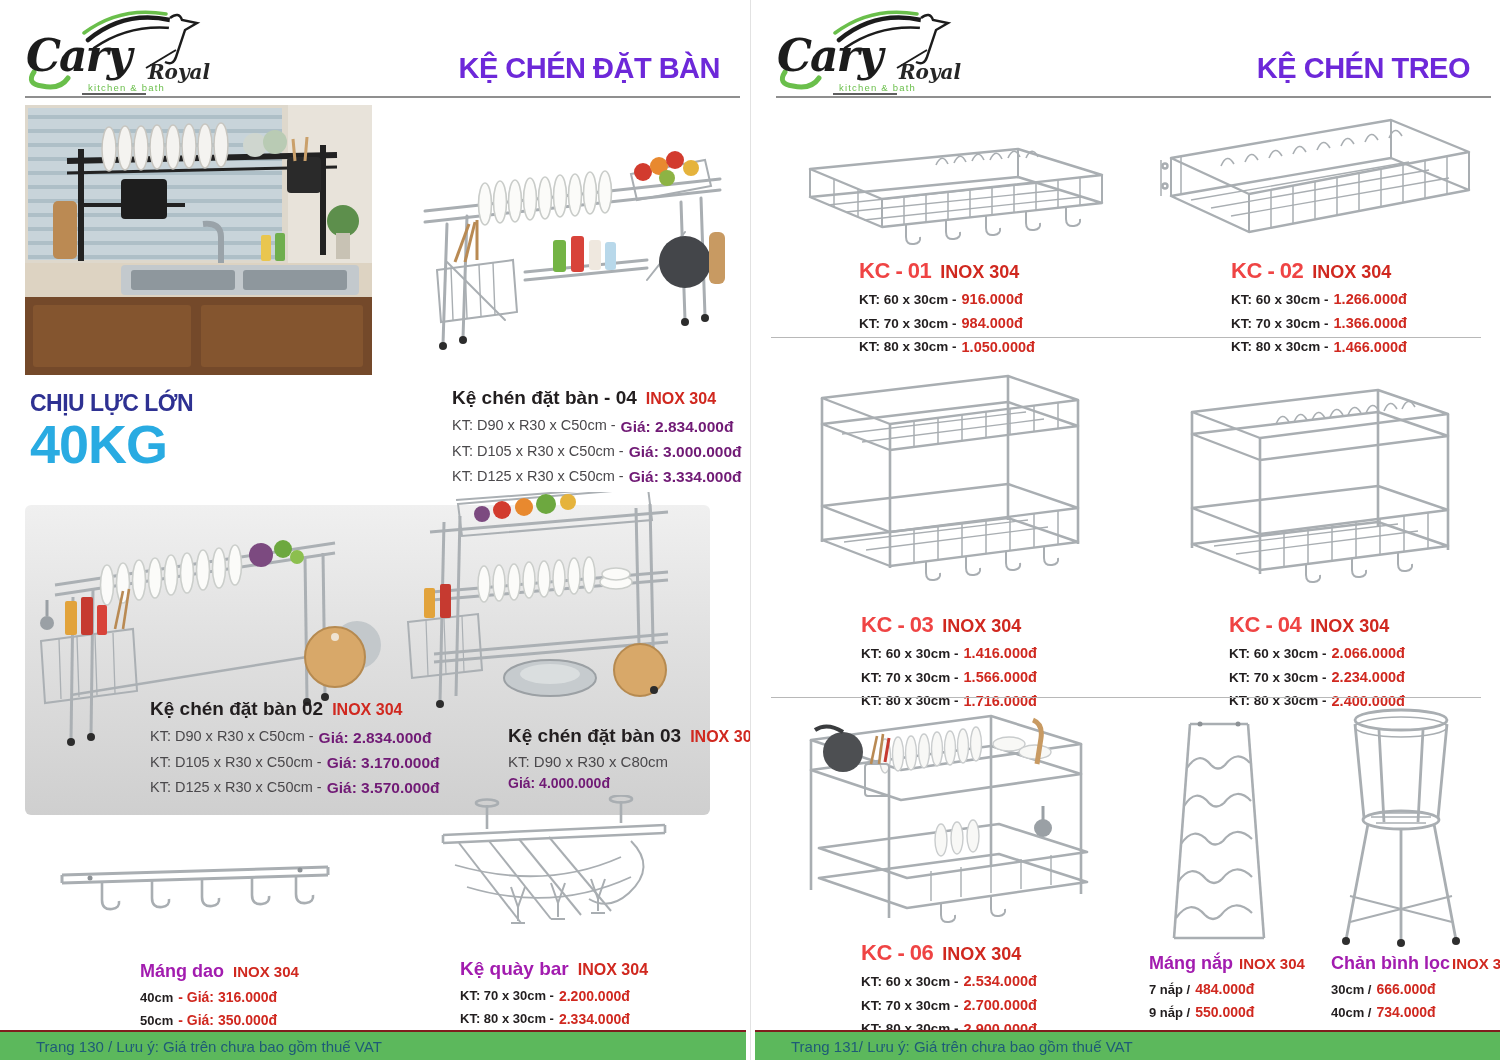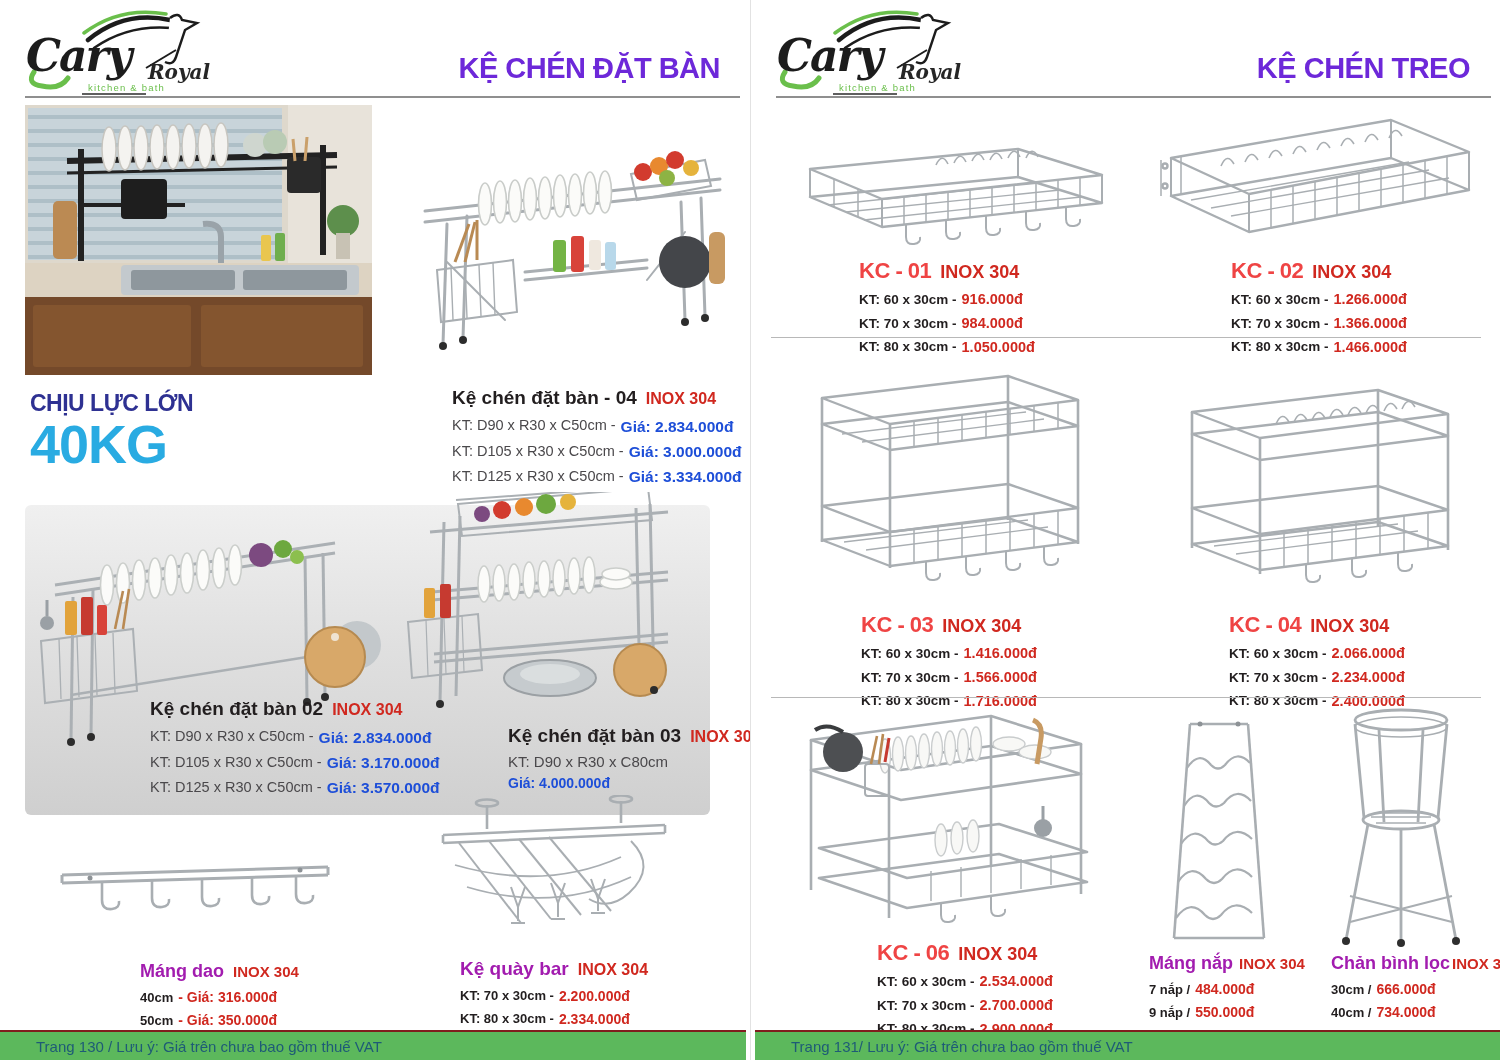--- a/index.html
+++ b/index.html
@@ -18,21 +18,21 @@
   .page-title{position:absolute;top:52px;right:30px;font-size:29px;font-weight:800;color:#6d28d9;letter-spacing:-0.5px}
   .hrule{position:absolute;height:1.5px;background:#8f8f8f}
   .divider{position:absolute;height:1px;background:#b8b8b8}
   
   .pblock{line-height:1.5;white-space:nowrap}
   .phead{display:flex;align-items:baseline;gap:9px}
   .prow{display:flex;align-items:center;gap:5px;margin-top:2px}
   .pname-l{font-size:19px;font-weight:700;color:#221e1f}
   .mat-l{font-size:16px;font-weight:700;color:#d0281f}
   .sz-l{font-size:14.5px;color:#4a484b}
-  .price-l{font-size:15.5px;font-weight:700;color:#1d4ed8}
+  .price-l{font-size:15.5px;font-weight:700;color:#701a75}
   .pname-r{font-size:22px;font-weight:700;color:#ef4444;letter-spacing:-0.5px}
   .mat-r{font-size:18px;font-weight:700;color:#d0281f}
   .sz-r{font-size:13.5px;font-weight:700;color:#221e1f}
   .price-r{font-size:14.5px;font-weight:700;color:#d0281f}
   .pname-s{font-size:18px;font-weight:700;color:#a21caf}
   .mat-s{font-size:15px;font-weight:700;color:#d0281f}
   .sz-s{font-size:13px;font-weight:700;color:#221e1f}
   .price-s{font-size:14px;font-weight:700;color:#d0281f}
   .badge-cap{font-size:23px;font-weight:800;color:#2e3192;letter-spacing:-0.5px}
   .badge-val{font-size:54px;font-weight:800;color:#29abe2;line-height:1.0;letter-spacing:-1px}
@@ -668,21 +668,21 @@
       <g stroke="#b98a53" stroke-width="2.6">
           <path d="M90 64 L96 36"></path>
           <path d="M98 64 L102 34"></path>
         </g>
       <path d="M104 62 L108 38" stroke="#c63a30" stroke-width="3"></path>
       <path d="M252 20 q10 4 8 18 l-4 26" stroke="#c89a62" stroke-width="5" fill="none"></path>
       <circle cx="262" cy="128" r="9" fill="#9aa0a5"></circle>
         <path d="M262 120 v-14" stroke="#9aa0a5" stroke-width="3"></path>
     </svg>
 
-    <div class="abs pblock" style="left:126px;top:936px">
+    <div class="abs pblock" style="left:110px;top:936px">
       <div class="phead">
         <span class="pname-r">KC - 06</span>
         <span class="mat-r">INOX 304</span>
       </div>
       <div class="prow">
           <span class="sz-r">KT: 60 x 30cm -</span>
           <span class="price-r">2.534.000đ</span>
         </div>
       <div class="prow">
           <span class="sz-r">KT: 70 x 30cm -</span>

